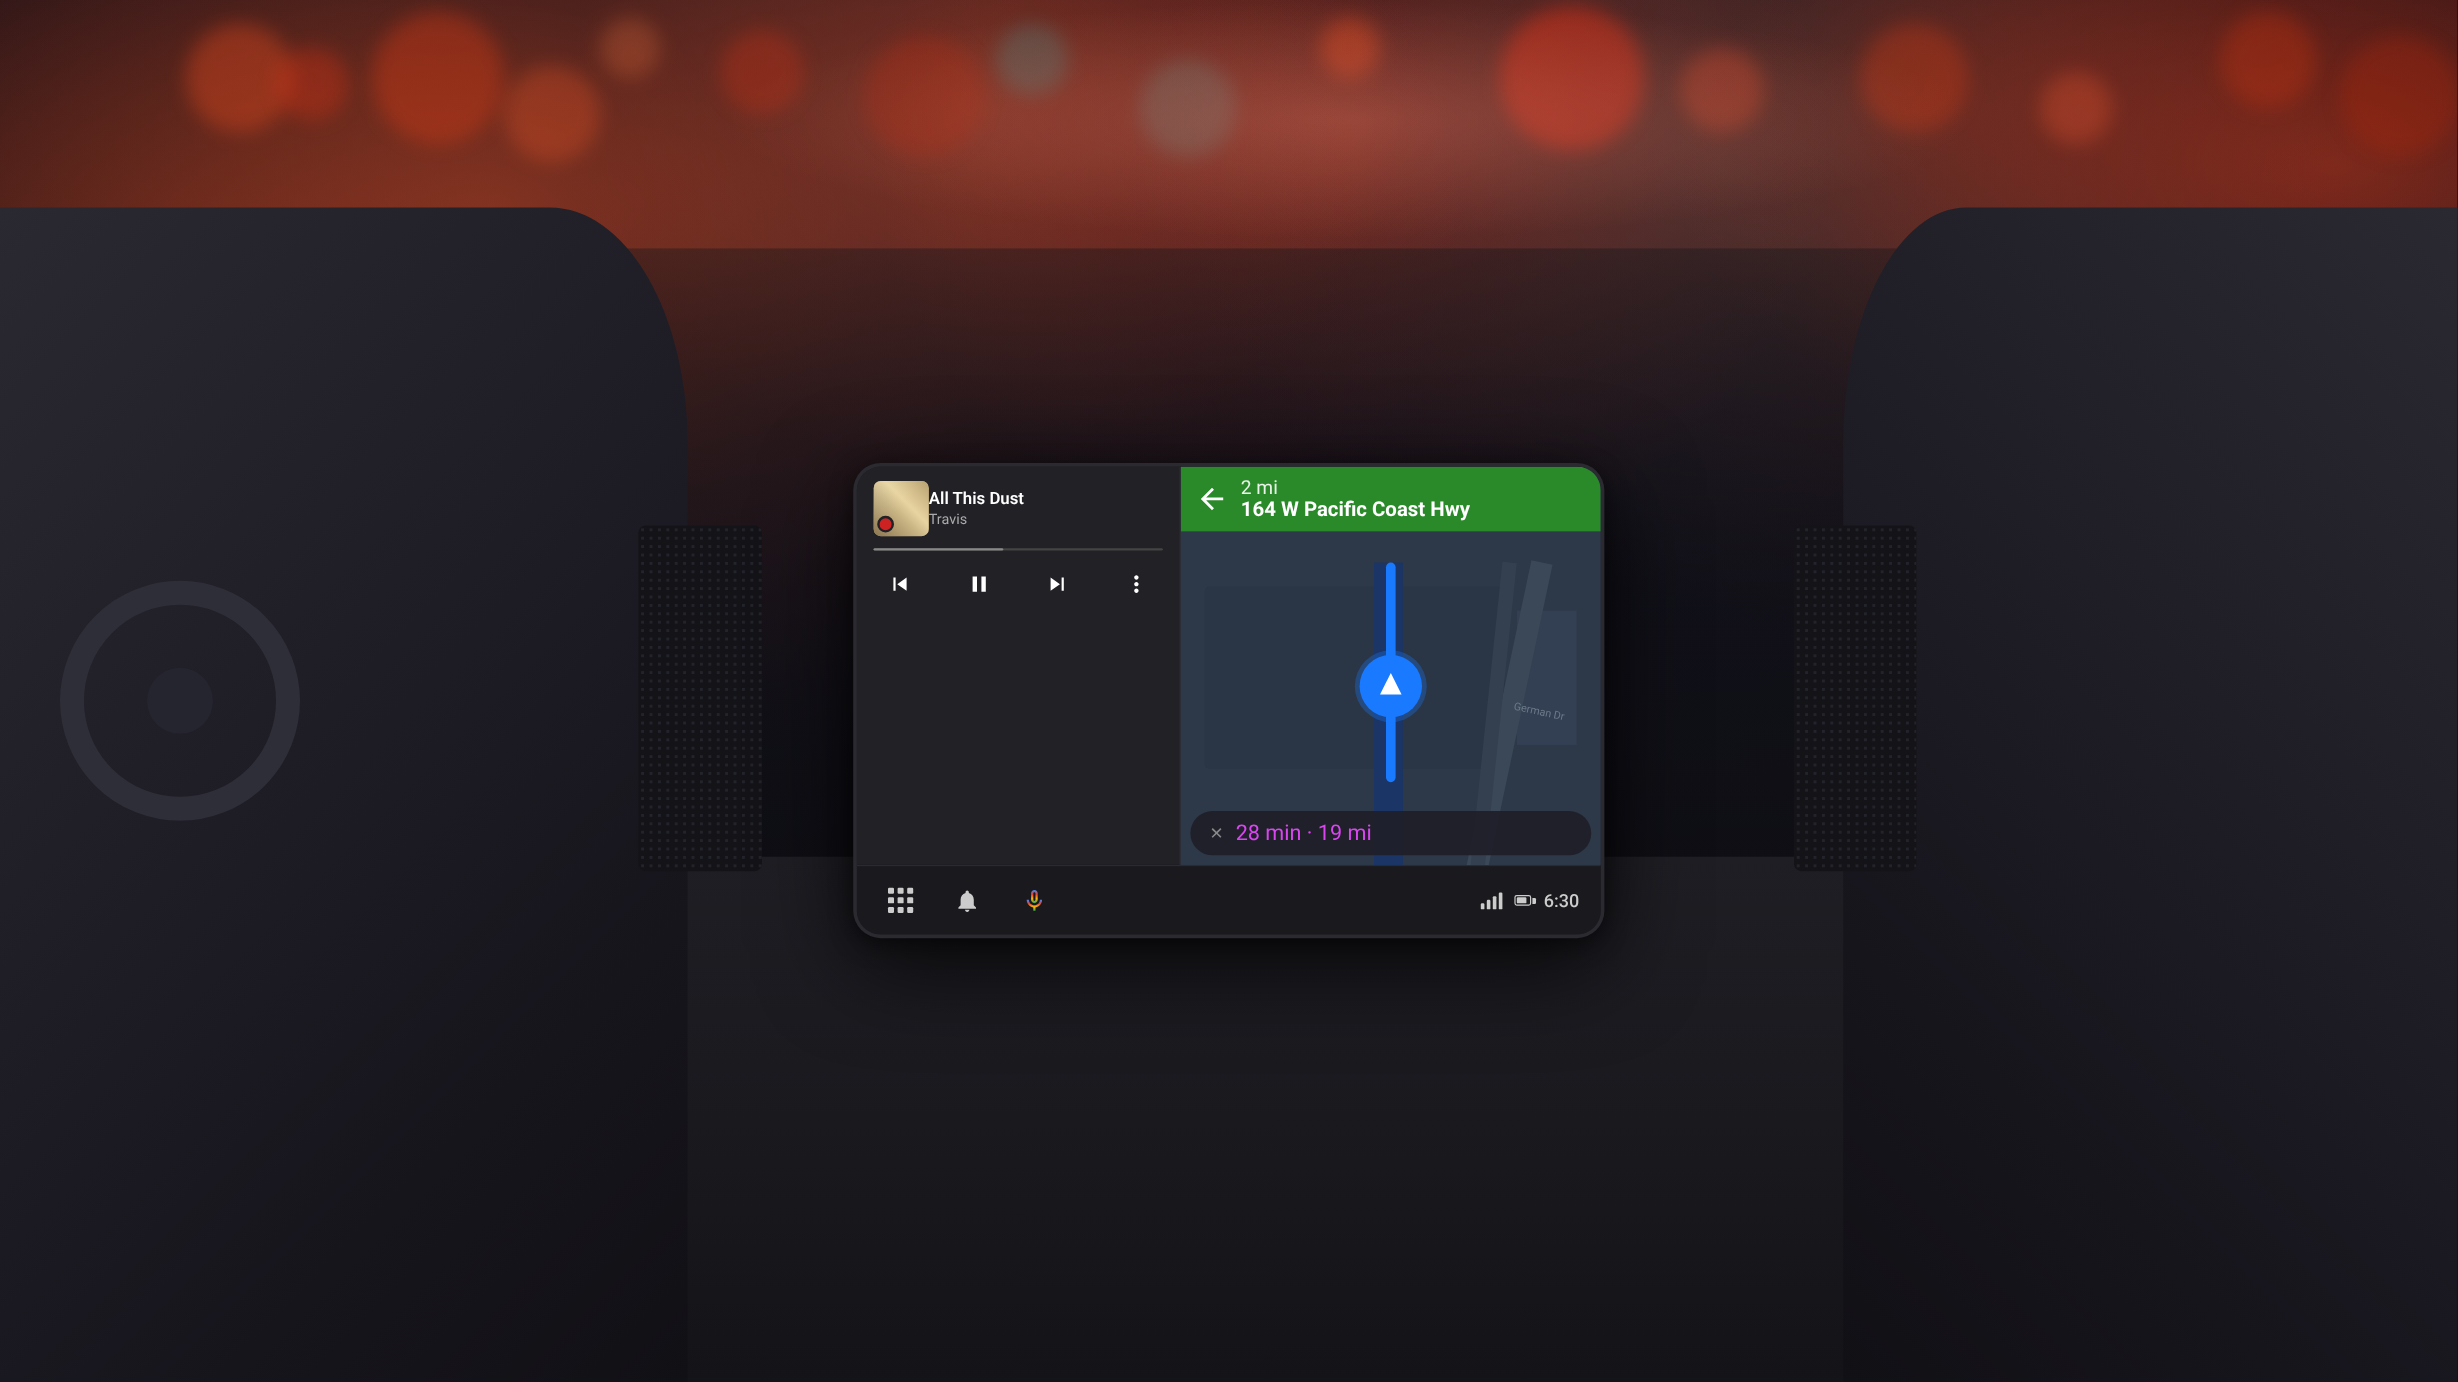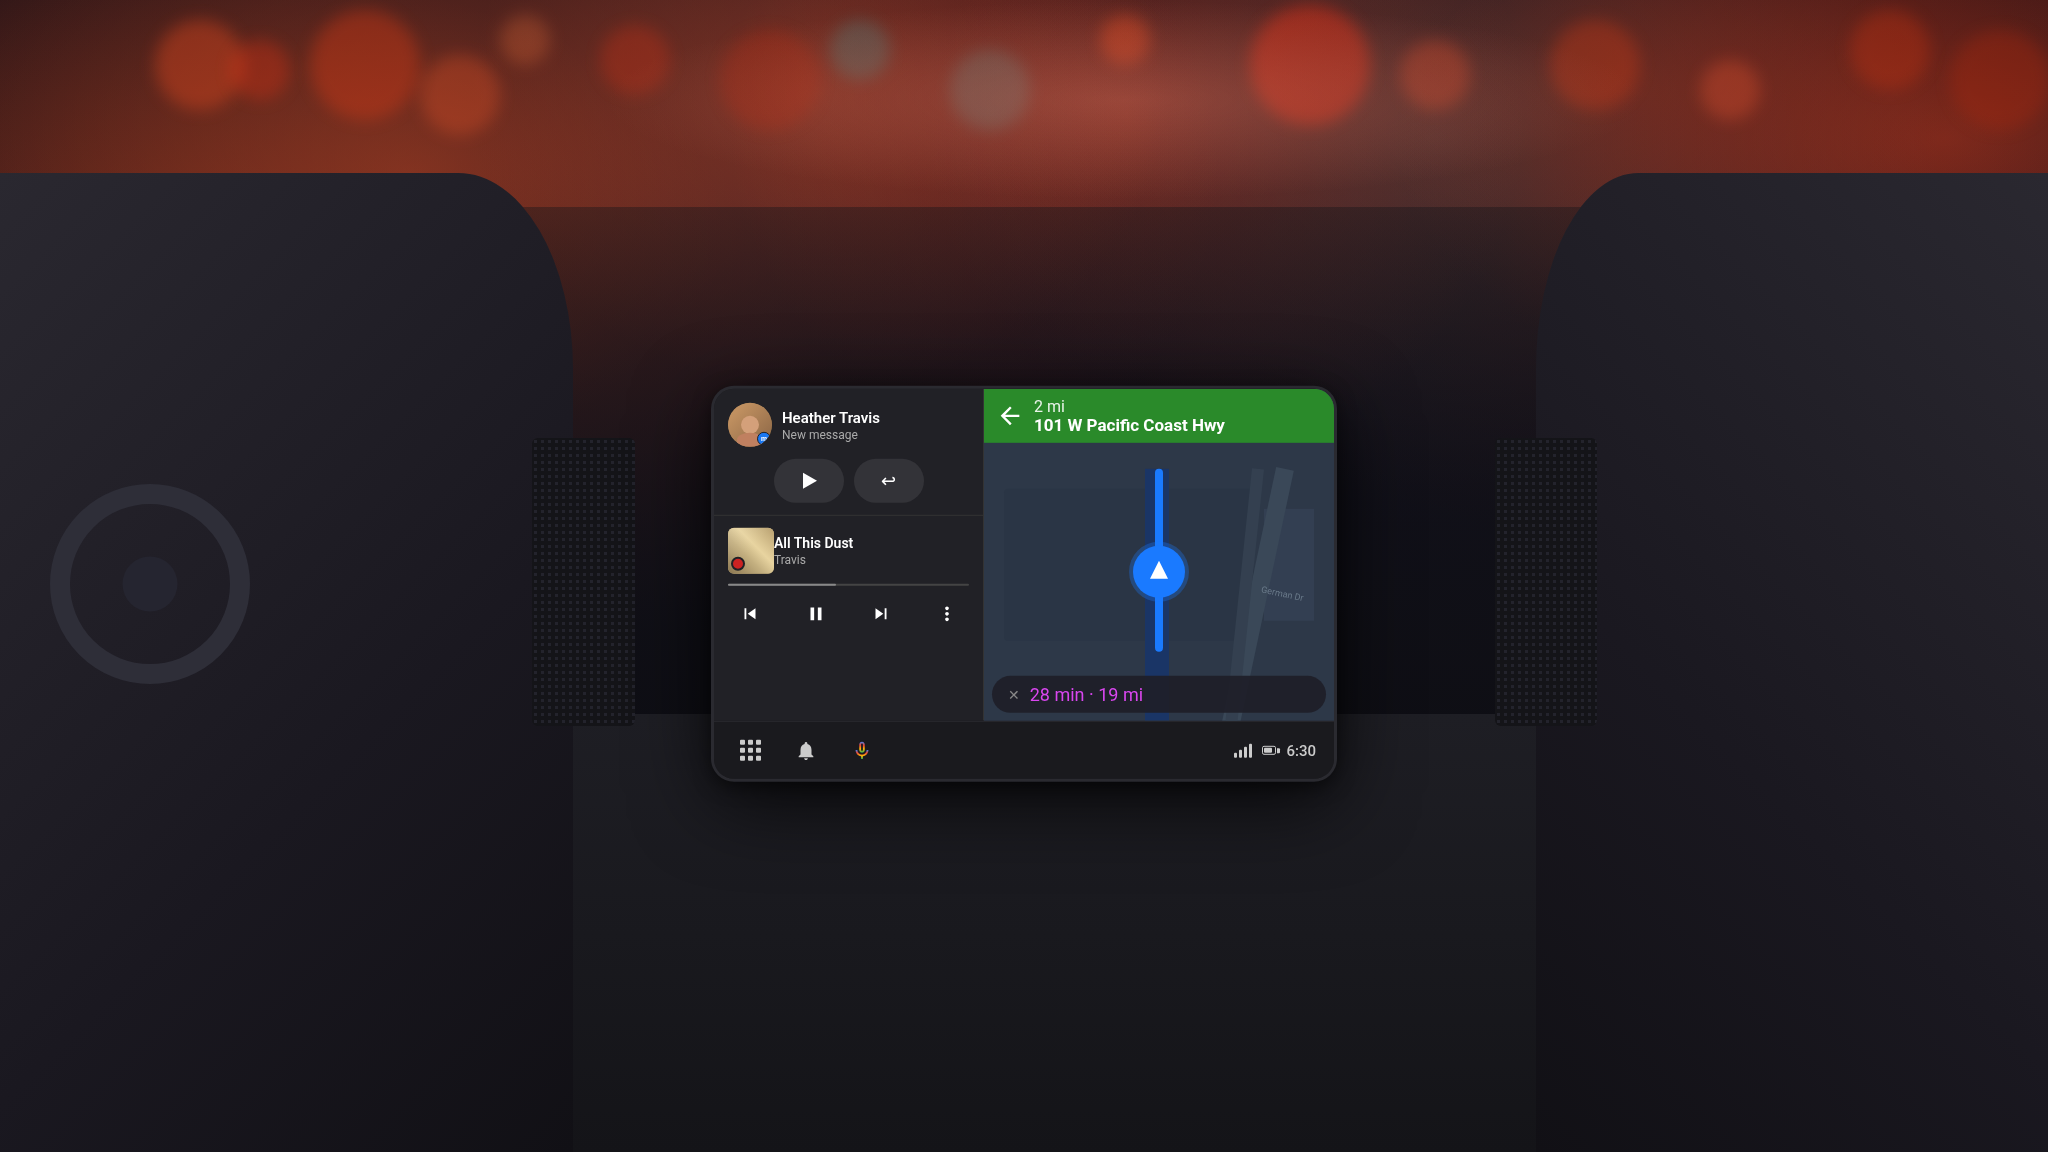--- a/index.html
+++ b/index.html
@@ -549,40 +549,20 @@
   <div style="width:100%;height:100%;background-image:radial-gradient(circle,#2a2a35 1.5px,transparent 1.5px);background-size:7px 7px;opacity:0.7;"></div>
 </div>
 
 <div class="android-auto-screen">
   <div class="screen-content">
 
     <div class="main-area">
 
       <div class="left-panel">
 
-        <div class="message-card">
-          <div class="contact-row">
-            <div class="avatar">
-              <div class="avatar-face"></div>
-              <div class="messenger-badge"></div>
-            </div>
-            <div class="contact-info">
-              <div class="contact-name">Heather Travis</div>
-              <div class="contact-subtitle">New message</div>
-            </div>
-          </div>
-          <div class="message-actions">
-            <button class="action-btn">
-              <div class="play-icon"></div>
-            </button>
-            <button class="action-btn">
-              <span class="reply-icon">↩</span>
-            </button>
-          </div>
-        </div>
 
         <div class="music-card">
           <div class="music-info-row">
             <div class="album-art">
               <div class="record-badge"></div>
             </div>
             <div class="music-text">
               <div class="song-title">All This Dust</div>
               <div class="artist-name">Travis</div>
             </div>
@@ -641,21 +621,21 @@
         <div style="position:absolute;top:200px;right:30px;font-size:9px;color:#6a7a8a;transform:rotate(12deg);z-index:6;">German Dr</div>
 
         <div class="nav-header">
           <div class="nav-turn-icon">
             <svg width="28" height="28" viewBox="0 0 24 24" fill="white">
               <path d="M20 11H7.83l5.59-5.59L12 4l-8 8 8 8 1.41-1.41L7.83 13H20v-2z"></path>
             </svg>
           </div>
           <div class="nav-info">
             <div class="nav-distance">2 mi</div>
-            <div class="nav-street">101 W Pacific Coast Hwy</div>
+            <div class="nav-street">164 W Pacific Coast Hwy</div>
           </div>
         </div>
 
         <div class="nav-marker">
           <div class="marker-circle">
             <div class="marker-arrow"></div>
           </div>
         </div>
 
         <div class="eta-bar">

